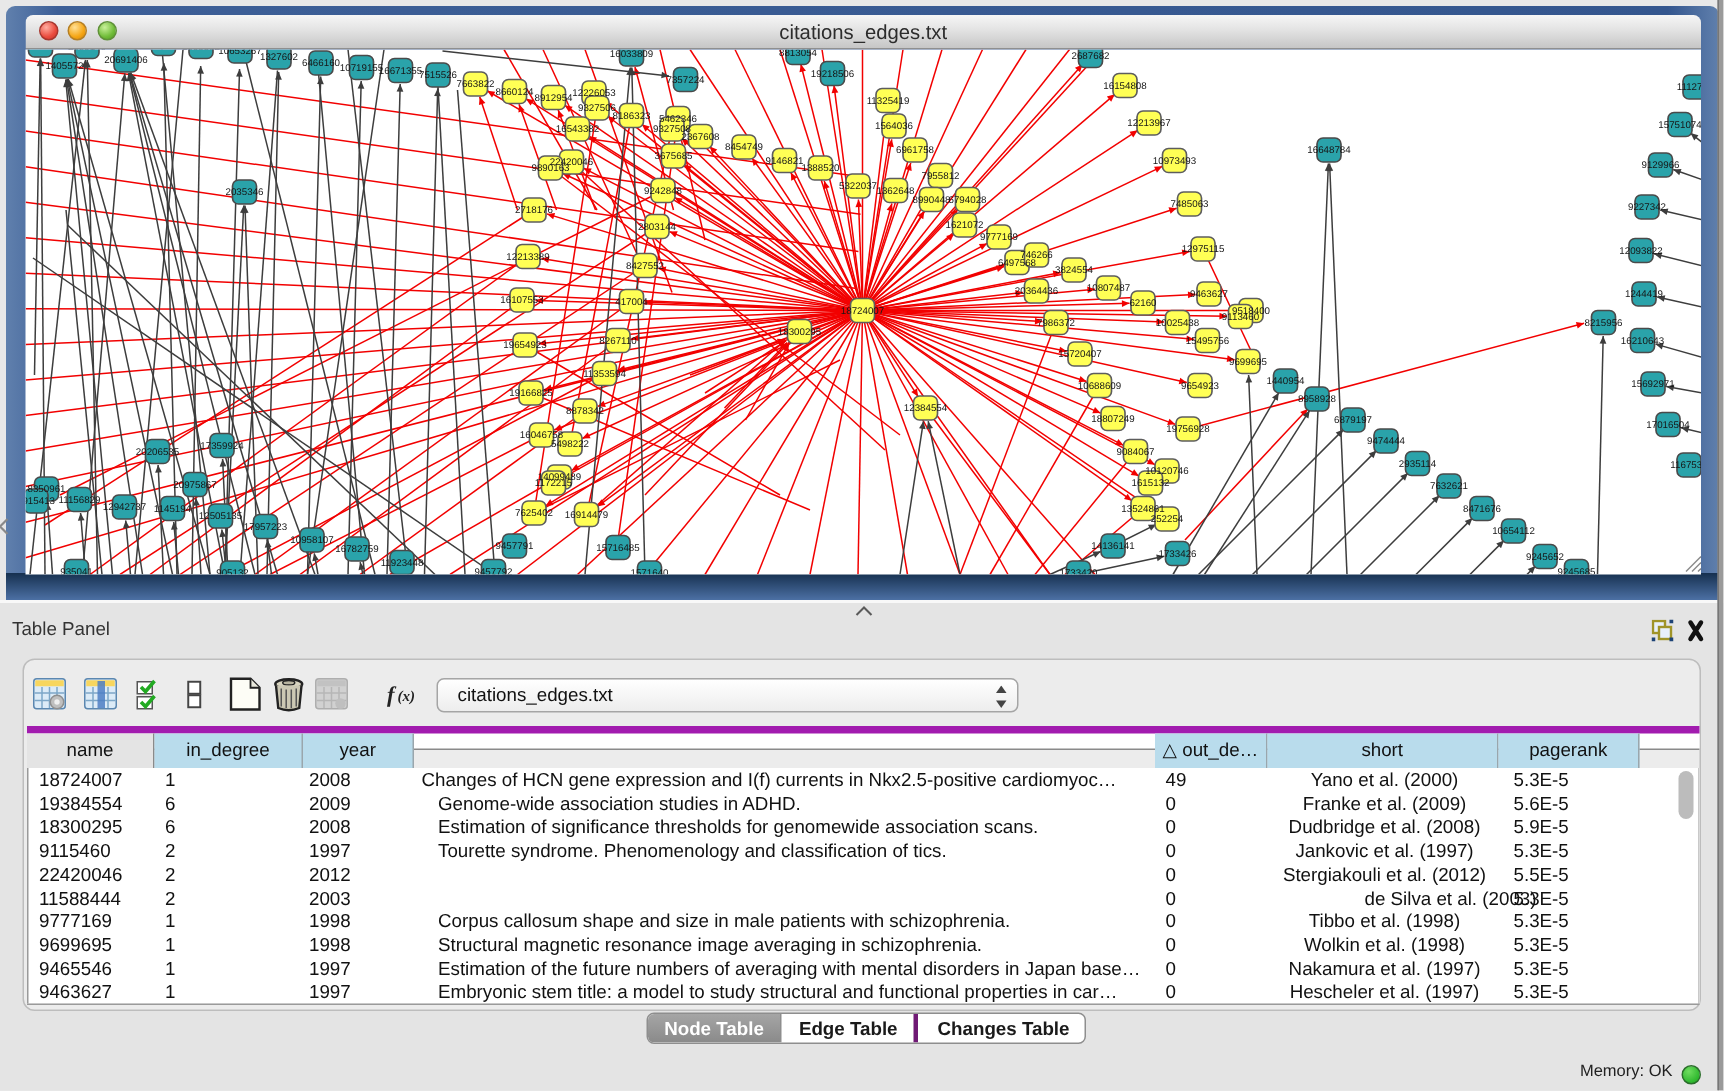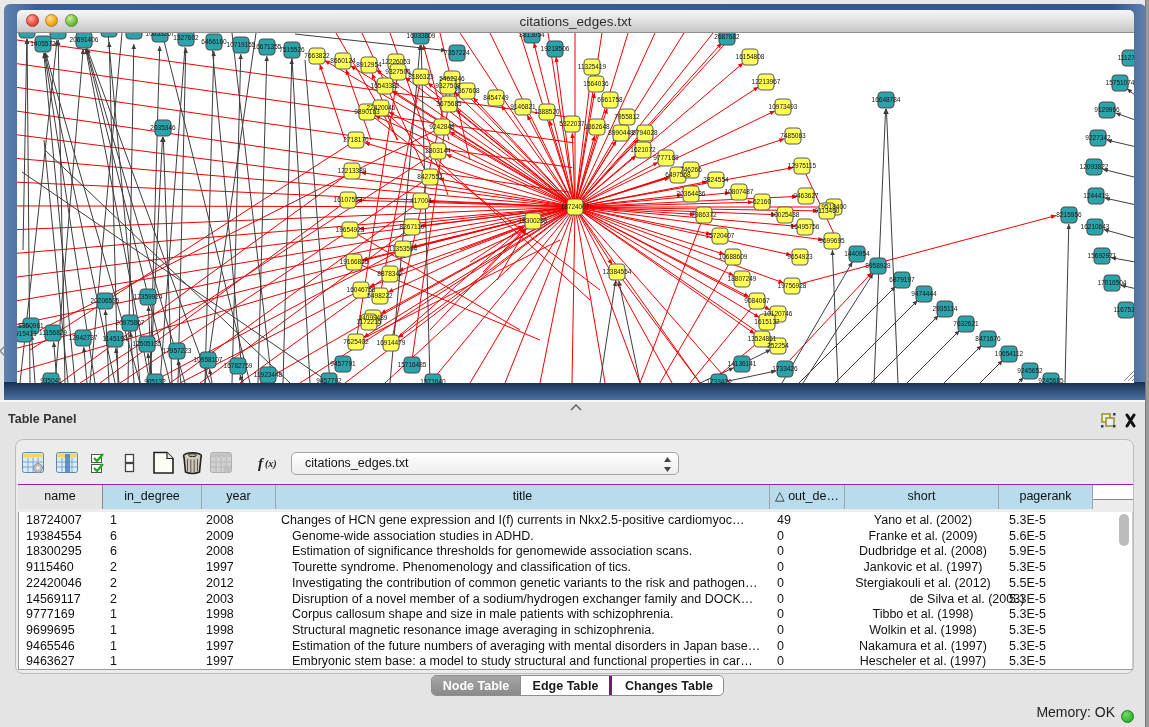--- a/index.html
+++ b/index.html
@@ -7,34 +7,34 @@
 
 #frame { left:4px; top:4px; width:1142px; height:396px; background:linear-gradient(90deg,#6080ad 0%,#3d5f97 3%,#34568e 97%,#6080ad 100%); border-radius:6px 6px 0 0; }
 #frame .bstrip { position:absolute; left:0; right:0; bottom:0; height:18px; background:linear-gradient(#16304f,#4c70a4); }
 #titlebar { left:17px; top:10px; width:1117px; height:23px; background:linear-gradient(#f6f6f6 0%,#e3e3e3 45%,#c6c6c6 100%); border-radius:5px 5px 0 0; border-bottom:1px solid #8f8f8f; }
 .tl { position:absolute; top:4px; width:13px; height:13px; border-radius:50%; }
 #titlebar .t { position:absolute; width:100%; text-align:center; top:4px; font-size:13.5px; color:#2c2c2c; }
 #canvas { left:17px; top:33px; width:1117px; height:350px; background:#ffffff; overflow:hidden; }
 
 
 #below { left:0; top:400px; width:1149px; height:327px; background:#e4e4e4; border-top:2px solid #f8f8f8; }
-#tphead { position:absolute; left:8px; top:10px; font-size:12.5px; color:#333;font-weight:bold; }
+#tphead { position:absolute; left:8px; top:10px; font-size:12.5px; color:#333; }
 #panel { position:absolute; left:15px; top:37px; width:1119px; height:235px; background:#ececec; border:1px solid #bdbdbd; border-radius:8px; }
 
-.hdrrow { position:absolute; left:2px; top:44px; height:16px; border-top:1px solid #a21caf; border-bottom:1px solid #8a8a8a; }
+.hdrrow { position:absolute; left:2px; top:44px; height:16px; border-top:5px solid #a21caf; border-bottom:1px solid #8a8a8a; }
 .hc { position:absolute; top:0; height:24px; font-size:12.5px; color:#111; text-align:center; line-height:23px; border-right:1px solid #9aa6ac; background:#b9dcec; }
 
 #tbody { position:absolute; left:2px; top:72px; width:1115px; height:157px; background:#fff; overflow:hidden; border-left:1px solid #9a9a9a; border-right:1px solid #c9c9c9; }
 .row { position:absolute; left:0; width:100%; height:15.7px; }
 .row span { position:absolute; font-size:12.5px; color:#111; white-space:nowrap; top:0; }
 .row span.ctr { text-align:center; }
 
 #tabs { position:absolute; left:431px; top:273px; width:293px; height:21px; border:1px solid #8e8e8e; border-radius:5px; background:#fff; overflow:hidden; font-size:12.5px; font-weight:bold; }
 #tabs .seg { position:absolute; top:0; height:100%; text-align:center; line-height:20px; color:#1a1a1a; }
-#mem { position:absolute; right:34px; bottom:7px; font-size:14px; color:#222; }
+#mem { position:absolute; right:34px; bottom:7px; font-size:11px; color:#222; }
 #memdot { position:absolute; right:15px; bottom:4px; width:13px; height:13px; border-radius:50%; background:radial-gradient(circle at 35% 30%, #6fdd5f, #2eb82e 70%); border:1.5px solid #2b6e2b; }
 #redge { left:1145px; top:0; width:4px; height:727px; background:#9a9a9a; border-left:1px solid #777; }
 </style></head>
 <body>
 <div class="abs" id="frame">
     <div class="bstrip"></div>
   </div>
 <div class="abs" id="titlebar">
   <div class="tl" style="left:8.5px;background:radial-gradient(circle at 35% 30%, #ffada0, #ea4b3e 60%, #c4352b);border:1px solid #a8362e"></div>
   <div class="tl" style="left:28px;background:radial-gradient(circle at 35% 30%, #ffdf95, #f5a513 60%, #d0840a);border:1px solid #b57f24"></div>
@@ -784,33 +784,32 @@
       <svg style="position:absolute;right:6px;top:4px" width="9" height="15">
         <path d="M4.5 0 L8 5 H1 Z" fill="#444"></path>
           <path d="M4.5 15 L1 10 H8 Z" fill="#444"></path>
       </svg>
     </div>
 
     <div class="hdrrow" style="width:1115px;background:#fff">
       <div class="hc" style="left:0;width:85px;background:#e4e4e4;border-right:1px solid #8a8a8a">name</div>
       <div class="hc" style="left:85px;width:99px">in_degree</div>
       <div class="hc" style="left:184px;width:74px">year</div>
-      <div class="hc" style="left:258px;width:494px">title</div>
       <div class="hc" style="left:752px;width:75px">△ out_de…</div>
       <div class="hc" style="left:827px;width:154px">short</div>
       <div class="hc" style="left:981px;width:94px">pagerank</div>
     </div>
     <div id="tbody">
         <div class="row" style="top:1.0px">
           <span style="left:7px">18724007</span>
           <span style="left:91px">1</span>
           <span style="left:187px">2008</span>
           <span style="left:262px">Changes of HCN gene expression and I(f) currents in Nkx2.5-positive cardiomyoc…</span>
           <span style="left:758px">49</span>
-          <span class="ctr" style="left:827px;width:154px">Yano et al. (2002)</span>
+          <span class="ctr" style="left:827px;width:154px">Yano et al. (2000)</span>
           <span style="left:990px">5.3E-5</span>
         </div>
         <div class="row" style="top:16.7px">
           <span style="left:7px">19384554</span>
           <span style="left:91px">6</span>
           <span style="left:187px">2009</span>
           <span style="left:273px">Genome-wide association studies in ADHD.</span>
           <span style="left:758px">0</span>
           <span class="ctr" style="left:827px;width:154px">Franke et al. (2009)</span>
           <span style="left:990px">5.6E-5</span>
@@ -830,30 +829,28 @@
           <span style="left:187px">1997</span>
           <span style="left:273px">Tourette syndrome. Phenomenology and classification of tics.</span>
           <span style="left:758px">0</span>
           <span class="ctr" style="left:827px;width:154px">Jankovic et al. (1997)</span>
           <span style="left:990px">5.3E-5</span>
         </div>
         <div class="row" style="top:63.8px">
           <span style="left:7px">22420046</span>
           <span style="left:91px">2</span>
           <span style="left:187px">2012</span>
-          <span style="left:273px">Investigating the contribution of common genetic variants to the risk and pathogen…</span>
           <span style="left:758px">0</span>
           <span class="ctr" style="left:827px;width:154px">Stergiakouli et al. (2012)</span>
           <span style="left:990px">5.5E-5</span>
         </div>
         <div class="row" style="top:79.5px">
-          <span style="left:7px">14569117</span>
+          <span style="left:7px">11588444</span>
           <span style="left:91px">2</span>
           <span style="left:187px">2003</span>
-          <span style="left:273px">Disruption of a novel member of a sodium/hydrogen exchanger family and DOCK…</span>
           <span style="left:758px">0</span>
           <span class="ctr" style="left:871px;width:154px">de Silva et al. (2003)</span>
           <span style="left:990px">5.3E-5</span>
         </div>
         <div class="row" style="top:95.2px">
           <span style="left:7px">9777169</span>
           <span style="left:91px">1</span>
           <span style="left:187px">1998</span>
           <span style="left:273px">Corpus callosum shape and size in male patients with schizophrenia.</span>
           <span style="left:758px">0</span>
@@ -875,21 +872,21 @@
           <span style="left:187px">1997</span>
           <span style="left:273px">Estimation of the future numbers of averaging with mental disorders in Japan base…</span>
           <span style="left:758px">0</span>
           <span class="ctr" style="left:827px;width:154px">Nakamura et al. (1997)</span>
           <span style="left:990px">5.3E-5</span>
         </div>
         <div class="row" style="top:142.3px">
           <span style="left:7px">9463627</span>
           <span style="left:91px">1</span>
           <span style="left:187px">1997</span>
-          <span style="left:273px">Embryonic stem base: a model to study structural and functional properties in car…</span>
+          <span style="left:273px">Embryonic stem title: a model to study structural and functional properties in car…</span>
           <span style="left:758px">0</span>
           <span class="ctr" style="left:827px;width:154px">Hescheler et al. (1997)</span>
           <span style="left:990px">5.3E-5</span>
         </div>
       <div style="position:absolute;right:3px;top:2px;width:10px;height:32px;border-radius:5px;background:#bcbcbc"></div>
     </div>
     <div style="position:absolute;left:2px;top:229px;width:1115px;border-top:1px solid #9a9a9a"></div>
   </div>
 
   <div id="tabs">

